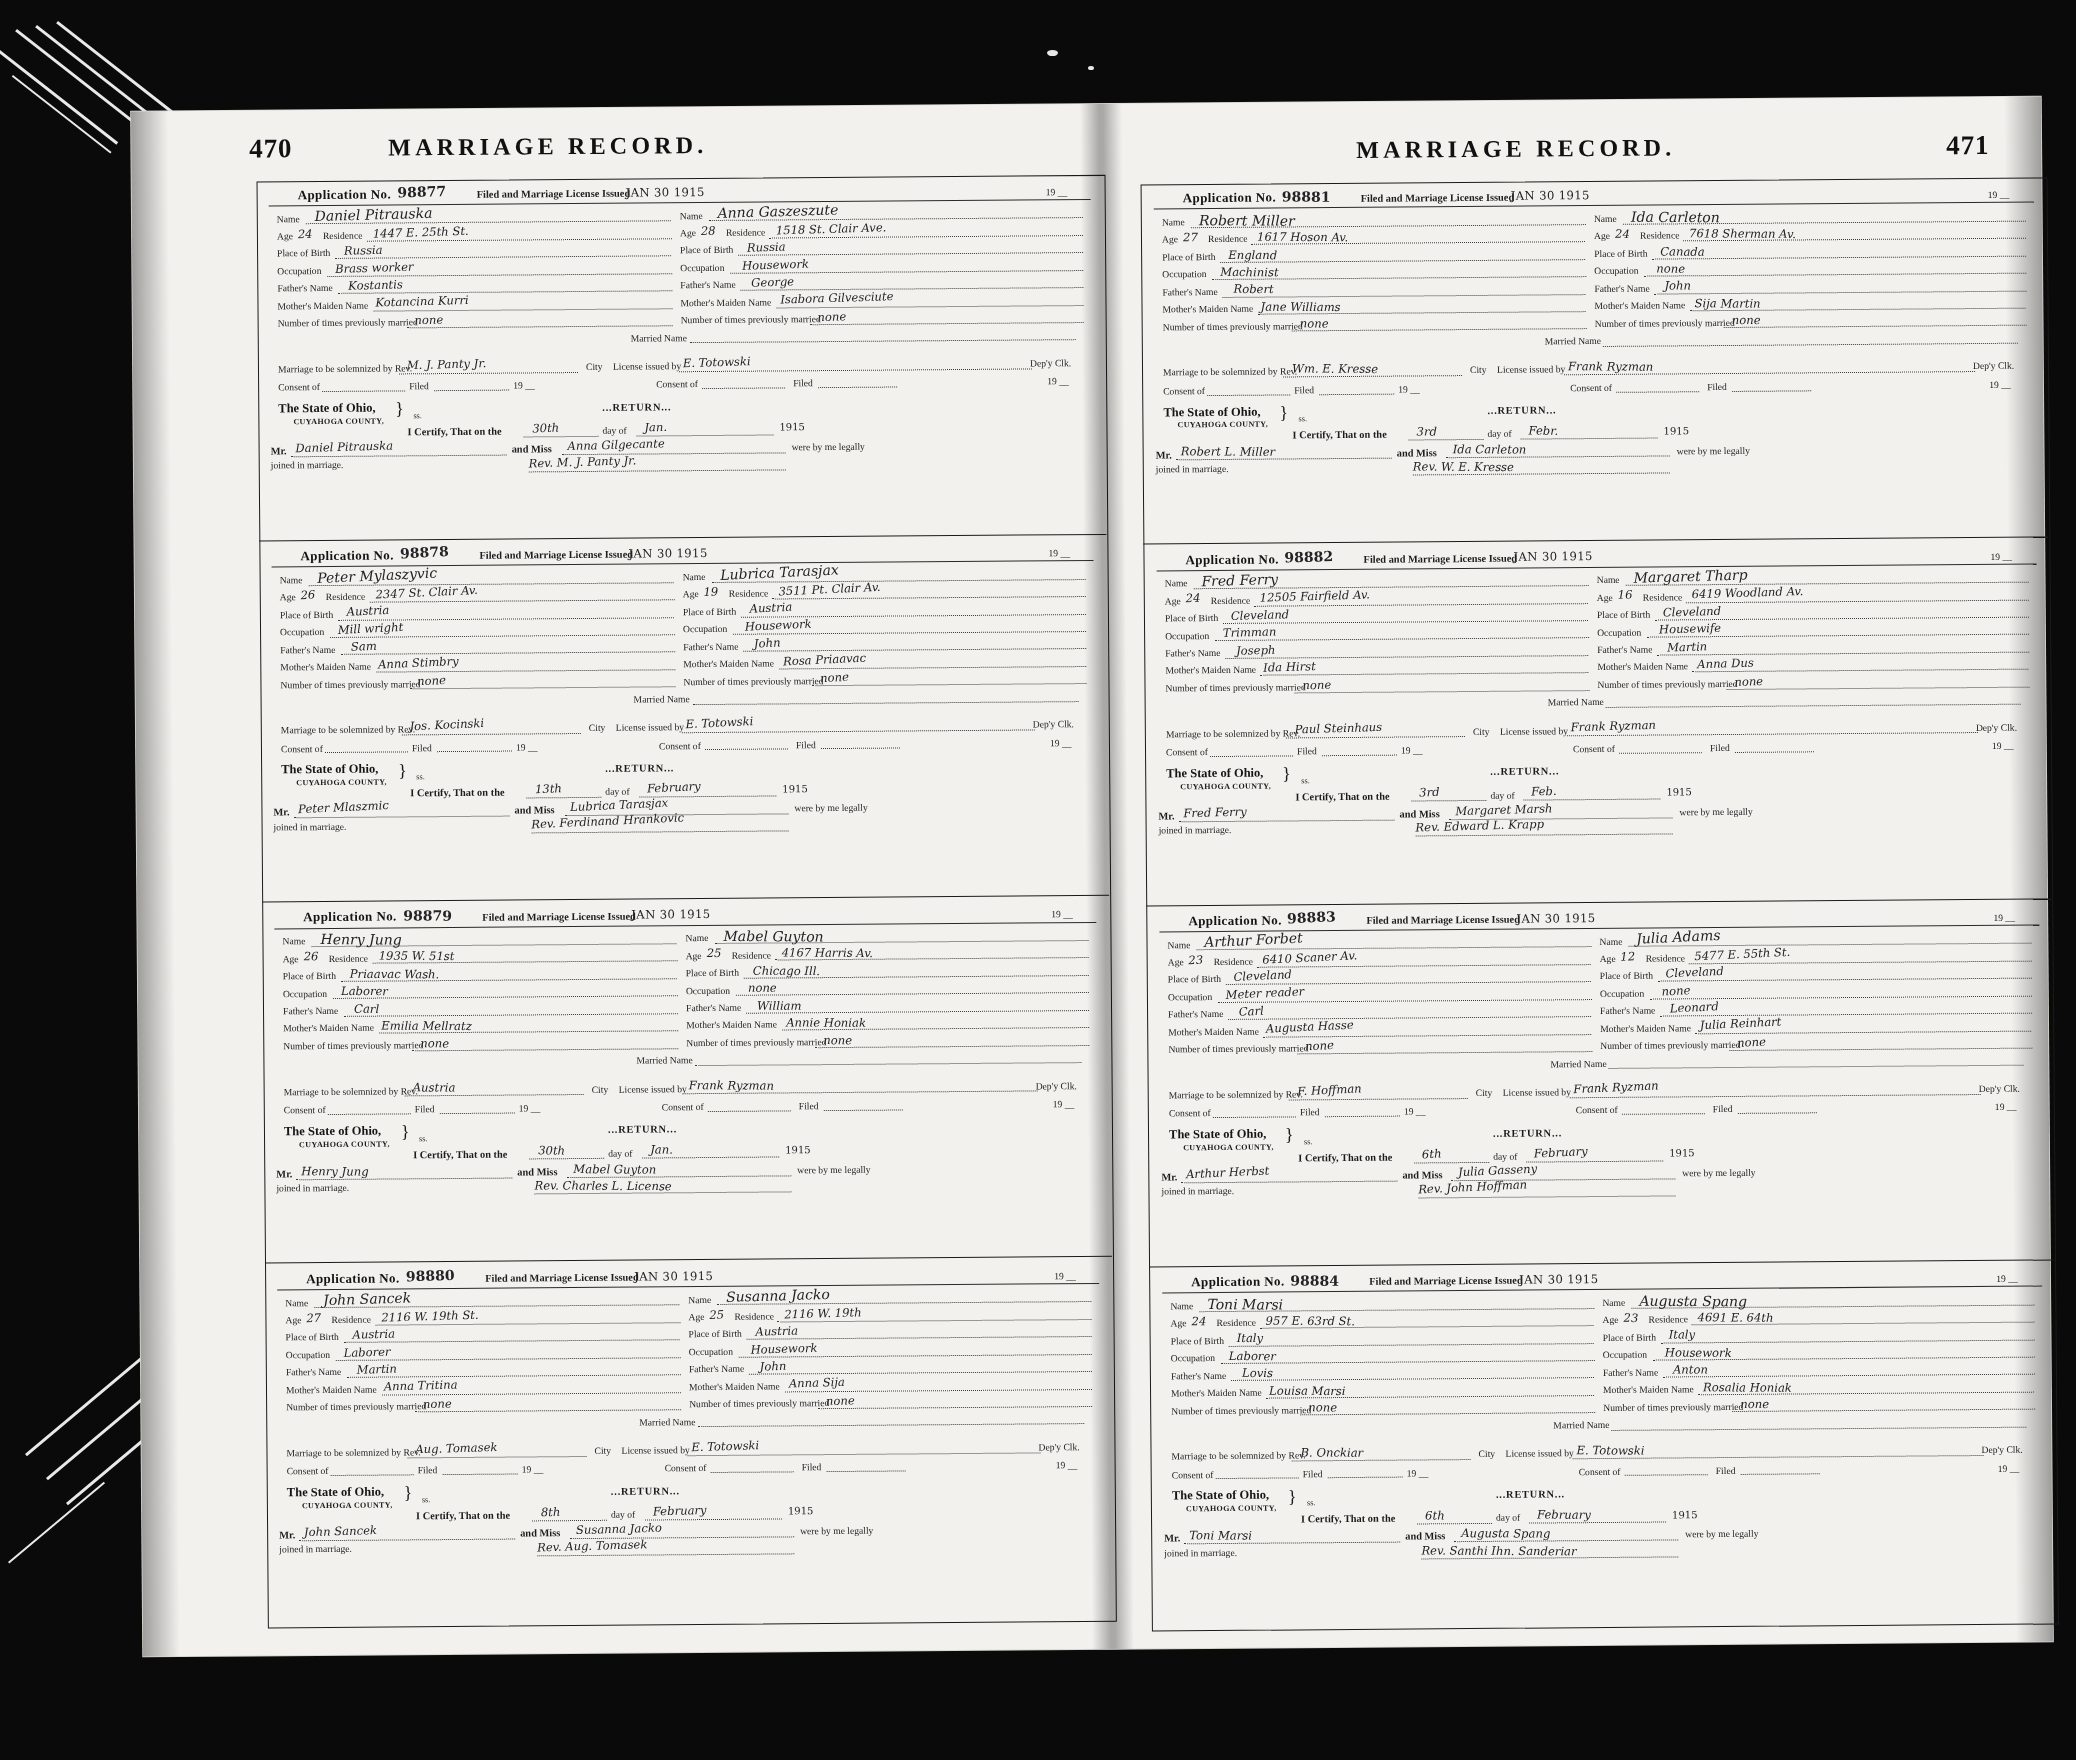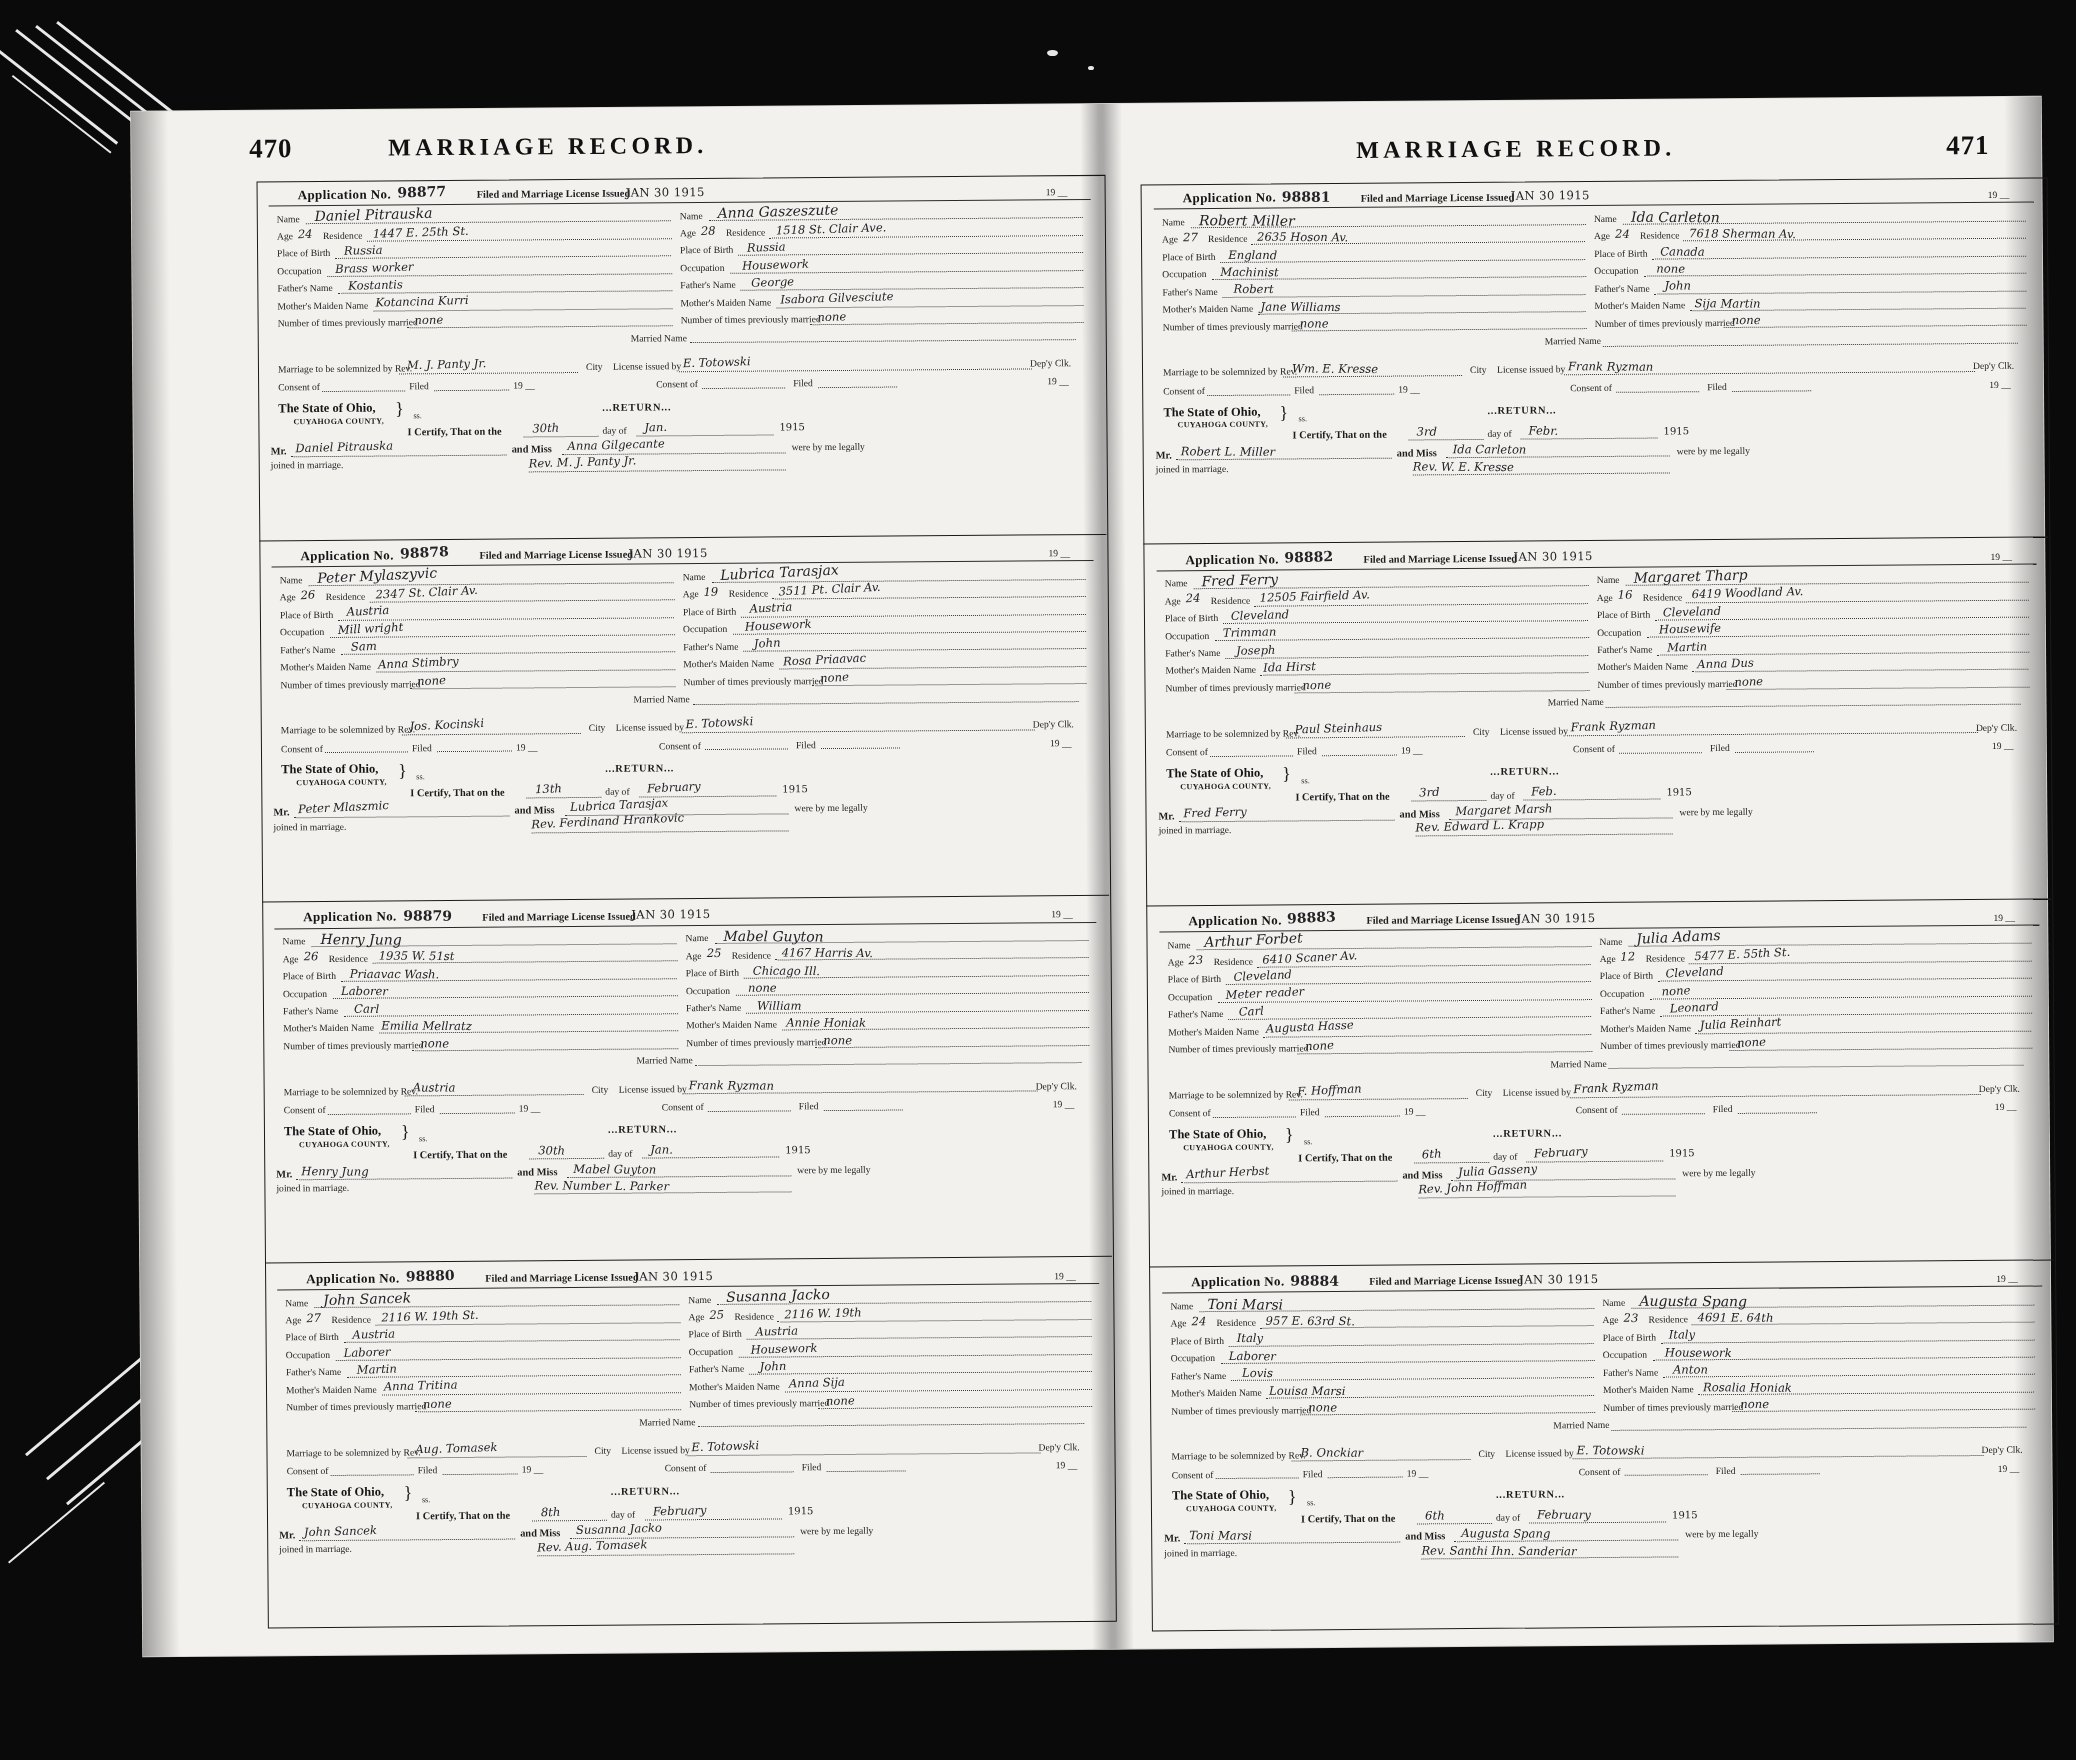--- a/index.html
+++ b/index.html
@@ -475,21 +475,21 @@
           <div class="hw xs" style="left:646px;top:1038px;font-style:normal;">1915</div>
           <div class="lbl b" style="left:137px;top:1058px;font-size:10.4px;">Mr.</div>
           <div class="rule" style="left:157px;top:1069px;width:216px;"></div>
           <div class="hw s t3" style="left:162px;top:1054px;">Henry Jung</div>
           <div class="lbl b" style="left:378px;top:1058px;font-size:10.4px;">and Miss</div>
           <div class="rule" style="left:428px;top:1069px;width:224px;"></div>
           <div class="hw s t3" style="left:434px;top:1054px;">Mabel Guyton</div>
           <div class="lbl" style="left:658px;top:1058px;">were by me legally</div>
           <div class="lbl" style="left:137px;top:1072px;">joined in marriage.</div>
           <div class="rule" style="left:395px;top:1085px;width:257px;"></div>
-          <div class="hw s t3" style="left:395px;top:1070px;">Rev. Number L. Parker</div>
+          <div class="hw s t3" style="left:395px;top:1070px;">Rev. Charles L. License</div>
           <div class="apph" style="left:166px;top:1161px;">Application No.</div>
           <div class="hw n t" style="left:266px;top:1159px;font-style:normal;font-weight:bold;">98880</div>
           <div class="lbl b" style="left:345px;top:1164px;font-size:10.4px;">Filed and Marriage License Issued</div>
           <div class="hw s" style="left:494px;top:1162px;font-style:normal;letter-spacing:0.4px;">JAN 30 1915</div>
           <div class="lbl" style="left:914px;top:1166px;">19 __</div>
           <div class="ruleline" style="left:137px;top:1179px;width:822px;"></div>
           <div class="lbl" style="left:145px;top:1187px;">Name</div>
           <div class="rule" style="left:174px;top:1197px;width:365px;"></div>
           <div class="hw n t" style="left:183px;top:1182px;">John Sancek</div>
           <div class="lbl" style="left:548px;top:1187px;">Name</div>
@@ -586,21 +586,21 @@
           <div class="lbl" style="left:1030px;top:113px;">Name</div>
           <div class="rule" style="left:1059px;top:124px;width:395px;"></div>
           <div class="hw n t3" style="left:1067px;top:109px;">Robert Miller</div>
           <div class="lbl" style="left:1462px;top:113px;">Name</div>
           <div class="rule" style="left:1491px;top:124px;width:403px;"></div>
           <div class="hw n t3" style="left:1499px;top:109px;">Ida Carleton</div>
           <div class="lbl" style="left:1030px;top:130px;">Age</div>
           <div class="hw s t3" style="left:1051px;top:127px;">27</div>
           <div class="lbl" style="left:1076px;top:130px;">Residence</div>
           <div class="rule" style="left:1119px;top:141px;width:334px;"></div>
-          <div class="hw s t3" style="left:1125px;top:127px;">2635 Hoson Av.</div>
+          <div class="hw s t3" style="left:1125px;top:127px;">1617 Hoson Av.</div>
           <div class="lbl" style="left:1462px;top:130px;">Age</div>
           <div class="hw s t3" style="left:1483px;top:127px;">24</div>
           <div class="lbl" style="left:1508px;top:130px;">Residence</div>
           <div class="rule" style="left:1551px;top:141px;width:343px;"></div>
           <div class="hw s t3" style="left:1557px;top:127px;">7618 Sherman Av.</div>
           <div class="lbl" style="left:1030px;top:148px;">Place of Birth</div>
           <div class="rule" style="left:1088px;top:159px;width:365px;"></div>
           <div class="hw s t3" style="left:1096px;top:145px;">England</div>
           <div class="lbl" style="left:1462px;top:148px;">Place of Birth</div>
           <div class="rule" style="left:1520px;top:159px;width:374px;"></div>

